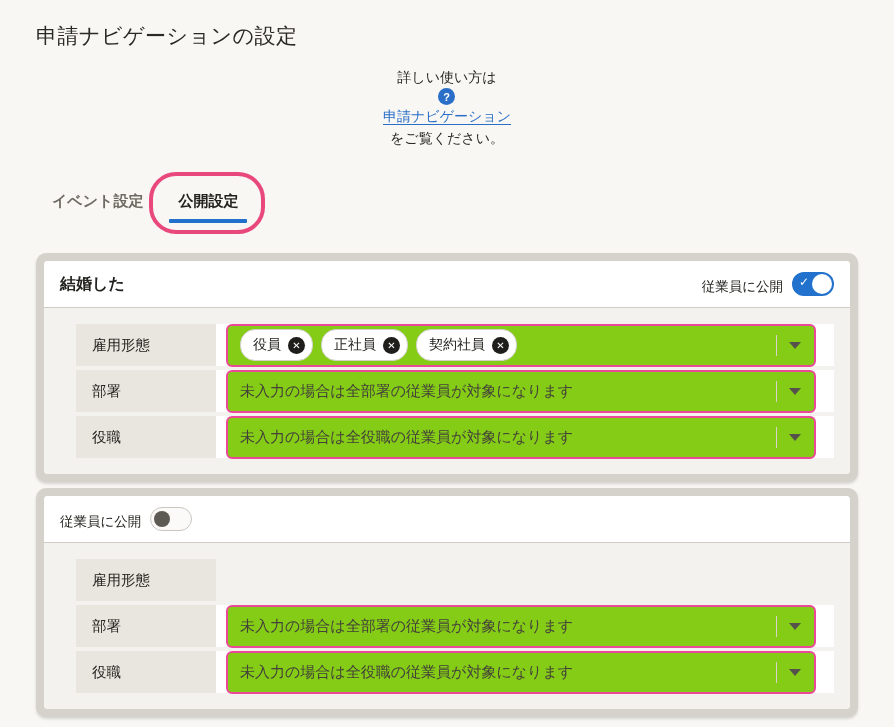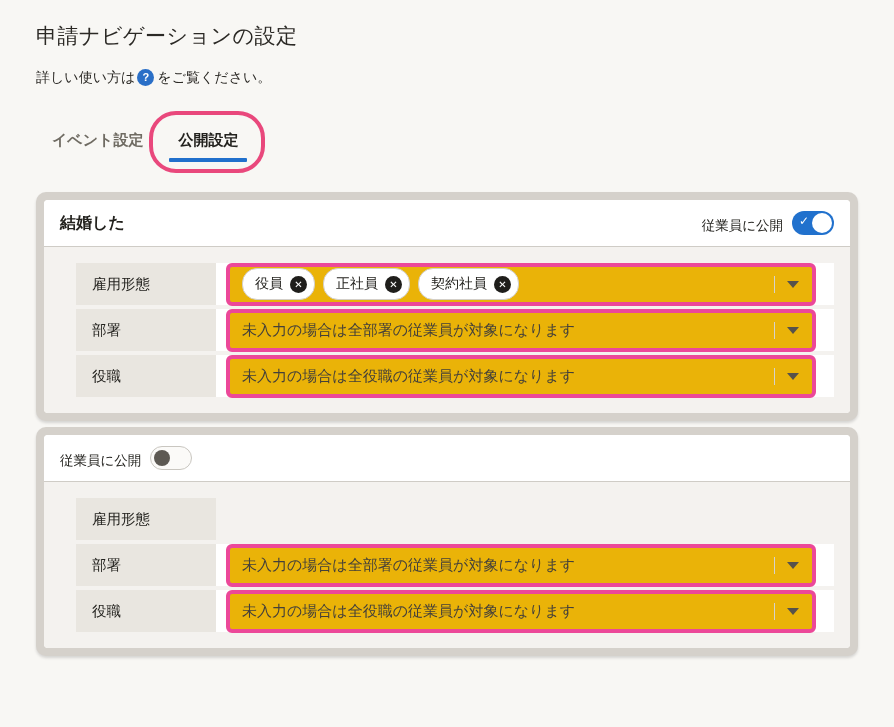--- a/index.html
+++ b/index.html
@@ -5,21 +5,21 @@
   html,body{margin:0;padding:0;}
   body{
     width:894px;height:727px;box-sizing:border-box;overflow:hidden;position:relative;
     background:#f8f7f4;
     font-family:"Liberation Sans","DejaVu Sans",sans-serif;
     color:#23221e;
     padding:22px 36px 0 36px;
   }
   
   .page-title{font-size:21px;font-weight:500;line-height:28px;color:#2b2925;letter-spacing:.5px;}
-  .help-line{margin-top:16px;font-size:14px;line-height:22px;color:#2b2925;display:flex;align-items:center;}
+  .help-line{margin-top:16px;font-size:14px;line-height:22px;color:#2b2925;display:flex;align-items:center;flex-direction:column;}
   .help-icon{
     width:17px;height:17px;border-radius:50%;background:#2a6fc7;color:#fff;
     font-size:11px;font-weight:bold;display:inline-flex;align-items:center;justify-content:center;
     margin:0 3px 0 2px;flex:0 0 auto;
   }
   .help-link{color:#2a6fc7;text-decoration:underline;text-underline-offset:3px;cursor:pointer;}
   
   .tabs{margin-top:40px;display:flex;align-items:flex-start;gap:30px;padding-left:16px;height:40px;}
   .tab{font-size:15px;font-weight:bold;line-height:24px;cursor:pointer;position:relative;}
   .tab.inactive{color:#6f6b62;}
@@ -45,21 +45,21 @@
   .card-body{background:#f4f2ef;border-top:1px solid #cfccc6;padding:16px;}
   
   .form-table{display:flex;flex-direction:column;gap:4px;}
   .form-row{display:flex;height:42px;margin-left:16px;}
   .row-label{
     width:140px;flex:0 0 auto;background:#e9e6e0;display:flex;align-items:center;
     padding-left:16px;font-size:14.5px;color:#23221e;box-sizing:border-box;
   }
   .row-input{flex:1;background:#ffffff;display:flex;align-items:center;padding:6px 18px 6px 10px;box-sizing:border-box;}
   .select-box{
-    position:relative;flex:1;height:43px;background:#eab308;border:4px solid #ec4899;border-radius:6px;
+    position:relative;flex:1;height:43px;background:#84cc16;border:2px solid #ec4899;border-radius:6px;
     display:flex;align-items:center;padding:0 48px 0 12px;box-sizing:border-box;cursor:pointer;
   }
   .sel-text{font-size:15px;color:#44403a;white-space:nowrap;overflow:hidden;}
   .sel-divider{position:absolute;right:37px;top:9px;bottom:9px;width:1px;background:#d6d2cc;}
   .sel-arrow{
     position:absolute;right:13px;top:50%;margin-top:-3px;width:0;height:0;
     border-left:6px solid transparent;border-right:6px solid transparent;border-top:7px solid #56524b;
   }
   .chips{display:flex;align-items:center;gap:8px;}
   .chip{
@@ -72,20 +72,21 @@
   }
 </style>
 </head>
 <body>
 
 <div class="page-title">申請ナビゲーションの設定</div>
 
 <div class="help-line">
   <span>詳しい使い方は</span>
   <span class="help-icon">?</span>
+  <span class="help-link">申請ナビゲーション</span>
   <span>をご覧ください。</span>
 </div>
 
 <div class="tabs">
   <div class="tab inactive">イベント設定</div>
   <div class="tab active">
     <span>公開設定</span>
     <div class="tab-underline"></div>
     <div class="annotation"></div>
   </div>

